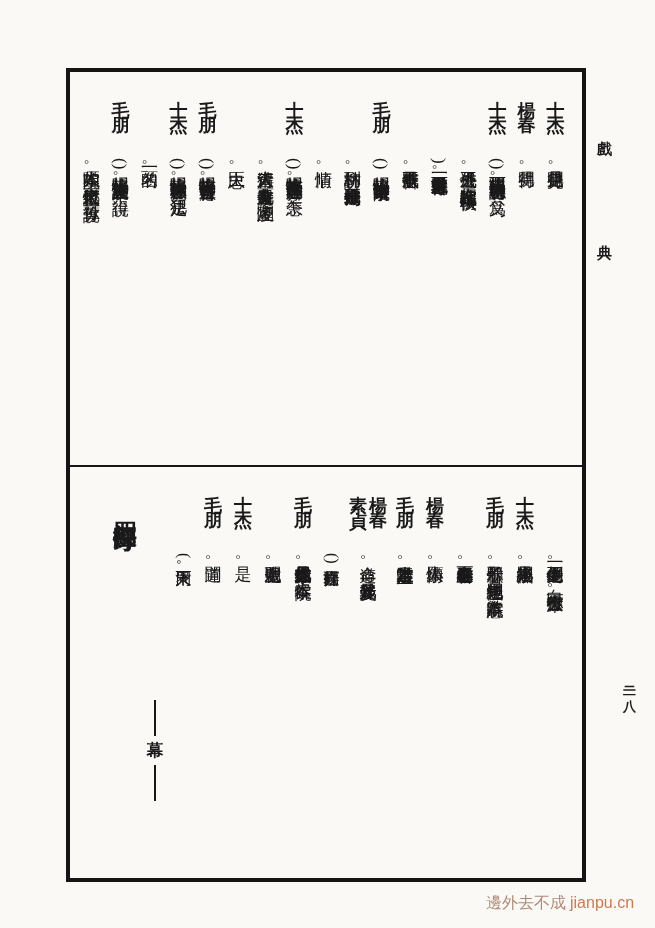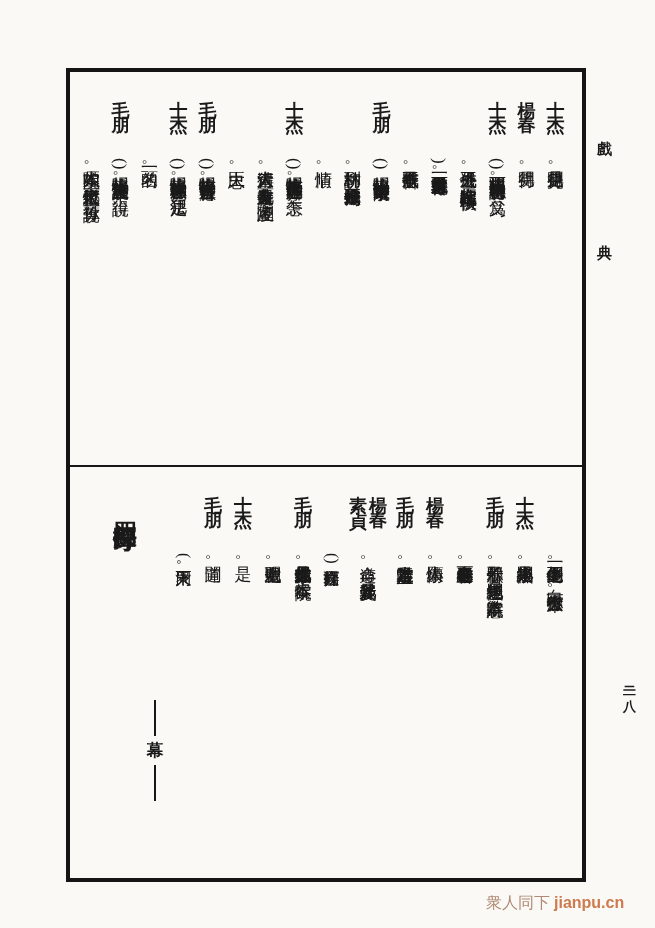--- a/index.html
+++ b/index.html
@@ -52,21 +52,21 @@
   .margin-char.c2{top:244px;}
   .page-number{
     position:absolute;left:620px;top:676px;
     writing-mode:vertical-rl;text-orientation:upright;
     font-size:13px;letter-spacing:7px;font-weight:bold;
   }
   .watermark{
     position:absolute;left:486px;top:893px;font-size:16px;white-space:nowrap;
   }
   .watermark .wm-cn{color:#b08a76;font-family:"Liberation Serif","DejaVu Serif",serif;}
-  .watermark .wm-url{color:#cd7a4f;font-family:"Liberation Sans","DejaVu Sans",sans-serif;font-weight:bold;}
+  .watermark .wm-url{color:#cd7a4f;font-family:"Liberation Sans","DejaVu Sans",sans-serif;font-weight:normal;}
 </style>
 </head>
 <body>
 
 <div class="page">
   <div class="frame">
     <div class="section section-top top">
       <div class="cols" id="top-cols">
           <div class="col">
             <div class="label-wrap">
@@ -239,16 +239,16 @@
         </div>
     </div>
   </div>
 
   <div class="margin-char c1">戲</div>
   <div class="margin-char c2">典</div>
 
   <div class="page-number">二一八</div>
 
   <div class="watermark">
-    <span class="wm-cn">衆人同下</span>
+    <span class="wm-cn">邊外去不成</span>
     <span class="wm-url">jianpu.cn</span>
   </div>
 </div>
 
 </body></html>

